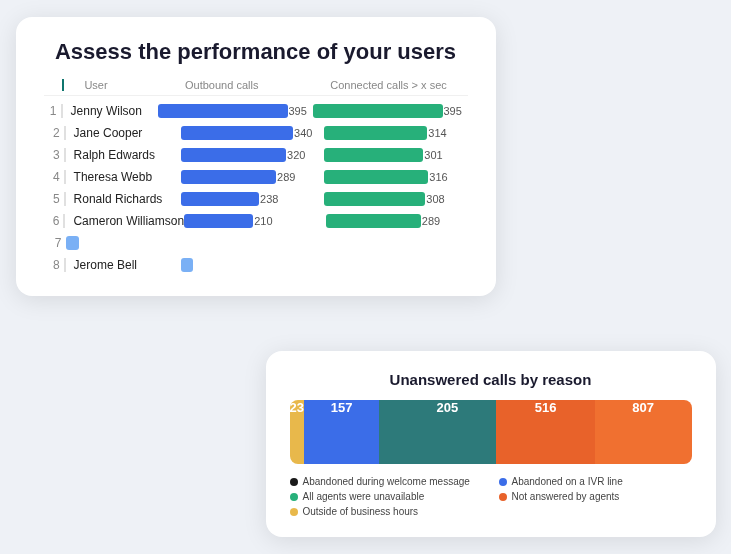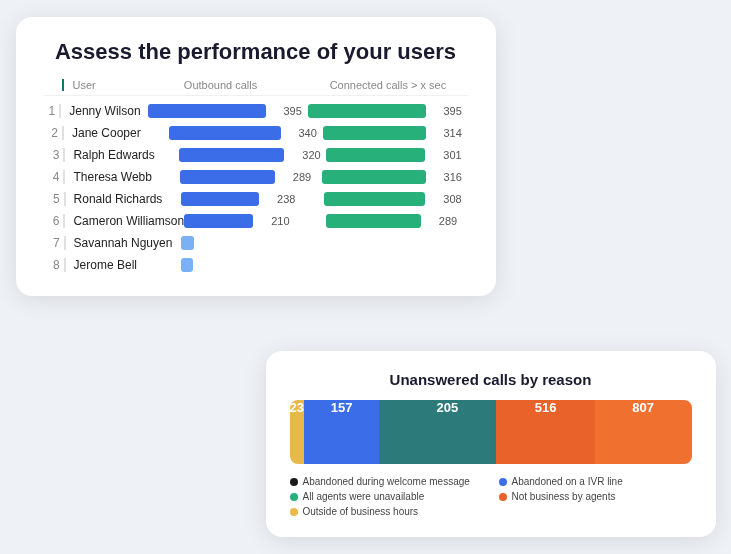--- a/index.html
+++ b/index.html
@@ -50,21 +50,21 @@
       display: flex;
       align-items: center;
       font-size: 11px;
       color: #888;
       font-weight: 500;
       padding-bottom: 4px;
       border-bottom: 1px solid #f0f0f0;
       margin-bottom: 4px;
     }
     .th-num { width: 22px; }
-    .th-user { width: 130px; border-left: 2px solid #0f766e; padding-left: 8px; }
+    .th-user { width: 130px; border-left: 2px solid #0f766e; padding-left: 20px; }
     .th-outbound { width: 160px; margin-left: 8px; }
     .th-connected { width: 160px; margin-left: 8px; }
     .table-row {
       display: flex;
       align-items: center;
       padding: 4px 0;
       font-size: 12px;
       color: #333;
     }
     .row-num {
@@ -78,21 +78,21 @@
       width: 130px;
       border-left: 2px solid #e0e0e0;
       padding-left: 8px;
       font-size: 12px;
       color: #222;
       white-space: nowrap;
     }
     .bar-wrap {
       display: flex;
       align-items: center;
-      gap: 18px;
+      gap: 1px;
       width: 160px;
     }
     .bar {
       height: 14px;
       border-radius: 3px;
     }
     .bar-blue { background: #3b6de8; }
     .bar-blue-light { background: #7ab0f5; }
     .bar-green { background: #27b07a; }
     .bar-label {
@@ -220,21 +220,20 @@
       <div class="bar bar-blue" style="width:69px"></div>
       <span class="bar-label">210</span>
     </div>
     <div class="bar-wrap">
       <div class="bar bar-green" style="width:95px"></div>
       <span class="bar-label">289</span>
     </div>
   </div>
         <div class="table-row">
     <span class="row-num">7</span>
-    <span class="row-user">Savannah Nguyen</span>
     <div class="bar-wrap">
       <div class="bar bar-blue-light" style="width:13px"></div>
 
     </div>
     <div class="bar-wrap">
       
       
     </div>
   </div>
         <div class="table-row">
@@ -279,21 +278,21 @@
         <div class="legend-item">
     <span class="legend-dot" style="background:#3b6de8"></span>
     <span>Abandoned on a IVR line</span>
   </div>
         <div class="legend-item">
     <span class="legend-dot" style="background:#27b07a"></span>
     <span>All agents were unavailable</span>
   </div>
         <div class="legend-item">
     <span class="legend-dot" style="background:#e8622a"></span>
-    <span>Not business by agents</span>
+    <span>Not answered by agents</span>
   </div>
         <div class="legend-item">
     <span class="legend-dot" style="background:#e8b84b"></span>
     <span>Outside of business hours</span>
   </div>
       </div>
   </div>
 </div>
 
 </body></html>

